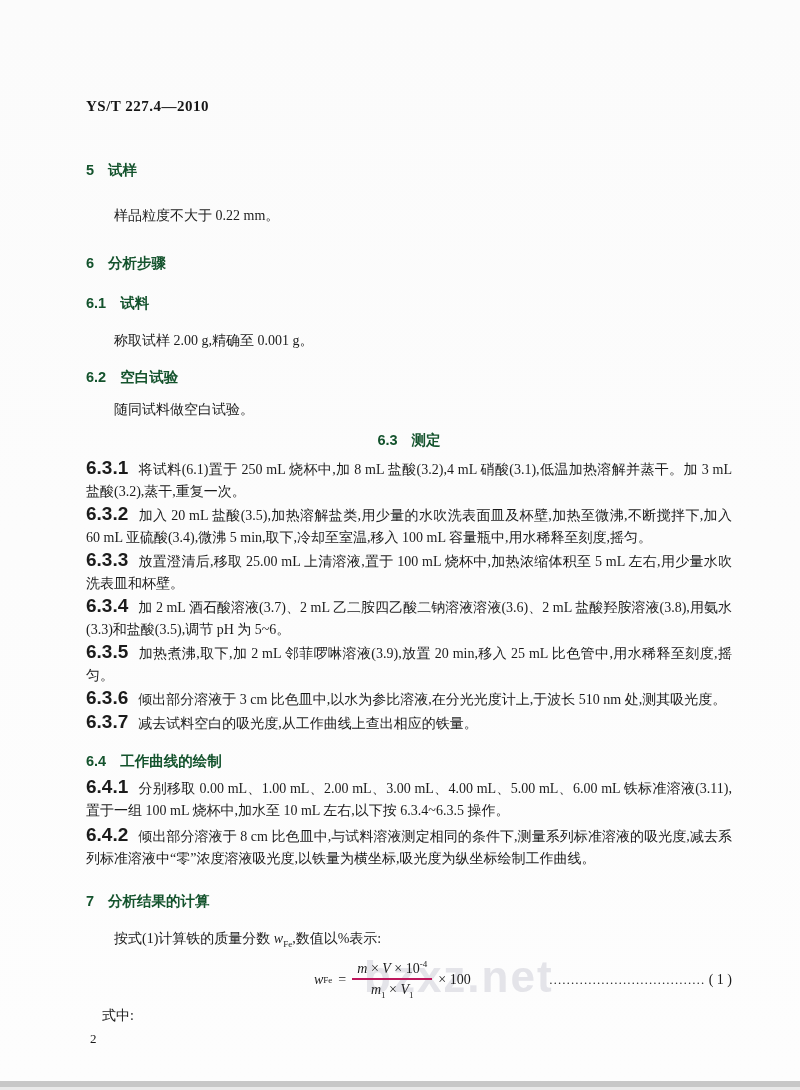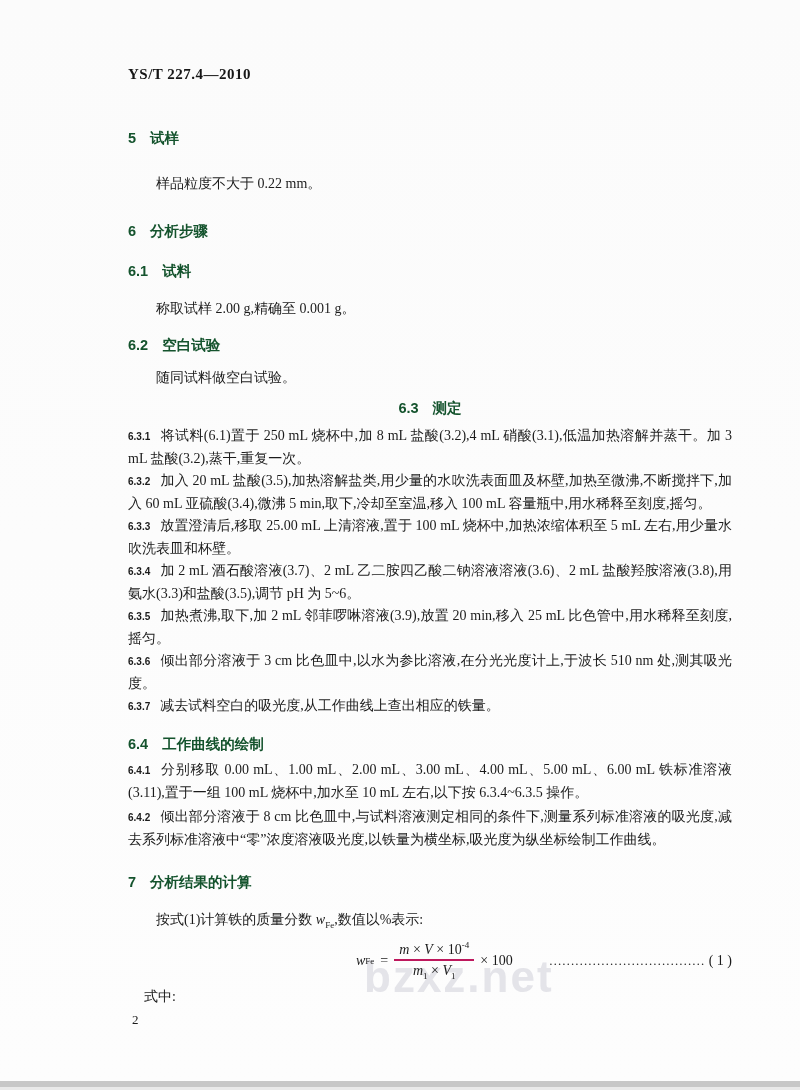--- a/index.html
+++ b/index.html
@@ -12,42 +12,42 @@
   }
   .page{position:relative;width:800px;height:1090px;overflow:hidden;}
   .watermark{
     position:absolute;left:364px;top:952px;z-index:0;
     font-family:"Liberation Sans","DejaVu Sans",sans-serif;
     font-weight:bold;font-size:44px;letter-spacing:2px;
     color:#e4e4e9;user-select:none;text-align:center;
   }
   .content{
     position:absolute;inset:0;z-index:1;
-    padding:64px 68px 0 86px;box-sizing:border-box;margin-left:42px;
+    padding:96px 68px 0 86px;box-sizing:border-box;
   }
   .std-code{
     font-family:"Liberation Serif",serif;font-weight:bold;
     font-size:15px;line-height:20px;color:#161616;letter-spacing:.5px;
   }
   .sec-h{
     font-family:"Liberation Sans","DejaVu Sans",sans-serif;
     font-weight:bold;font-size:14.5px;line-height:20px;color:#14532d;
     margin:0;
   }
   .sec-h .num{display:inline-block;margin-right:14px;}
   .body-p{
     font-size:14px;line-height:22px;margin:0;text-indent:2em;
     text-align:justify;
   }
   .clause{
     font-size:14px;line-height:22px;margin:0;text-align:justify;
   }
   .clause .cnum{
     font-family:"Liberation Sans","DejaVu Sans",sans-serif;
-    font-weight:bold;margin-right:10px;font-size:10px;
+    font-weight:bold;margin-right:10px;font-size:19px;
   }
   .h5{margin-top:44px;}
   .p5{margin-top:25px;}
   .h6{margin-top:26px;}
   .h61{margin-top:20px;}
   .p61{margin-top:17px;}
   .h62{margin-top:15px;}
   .p62{margin-top:12px;}
   .h63{margin-top:9px;text-align:center;}
   .c631{margin-top:7px;}

